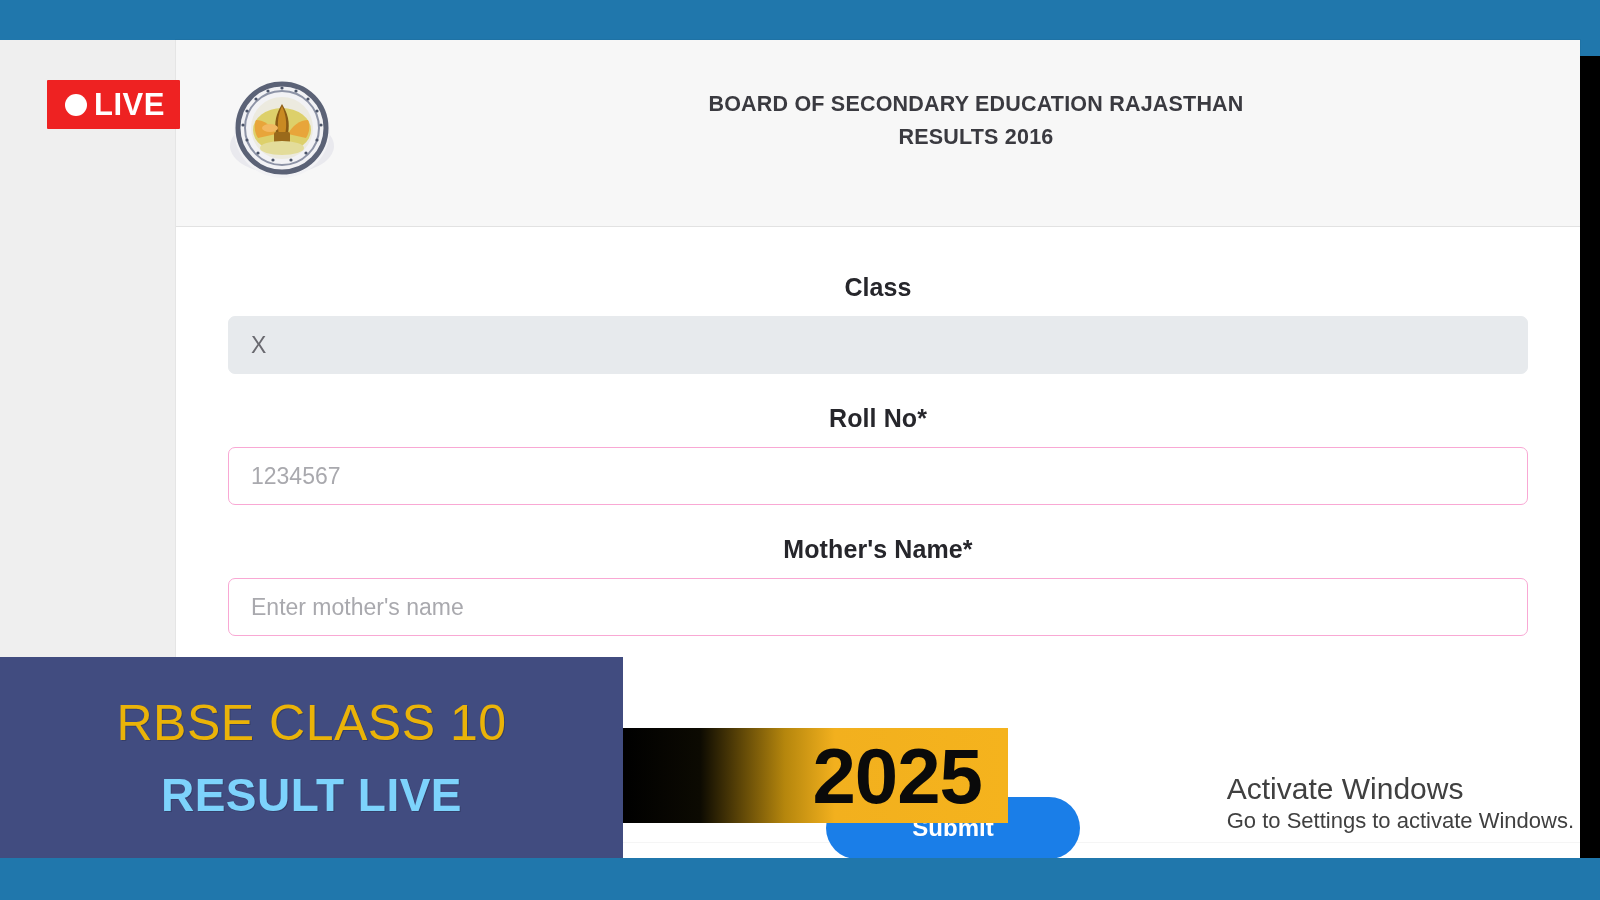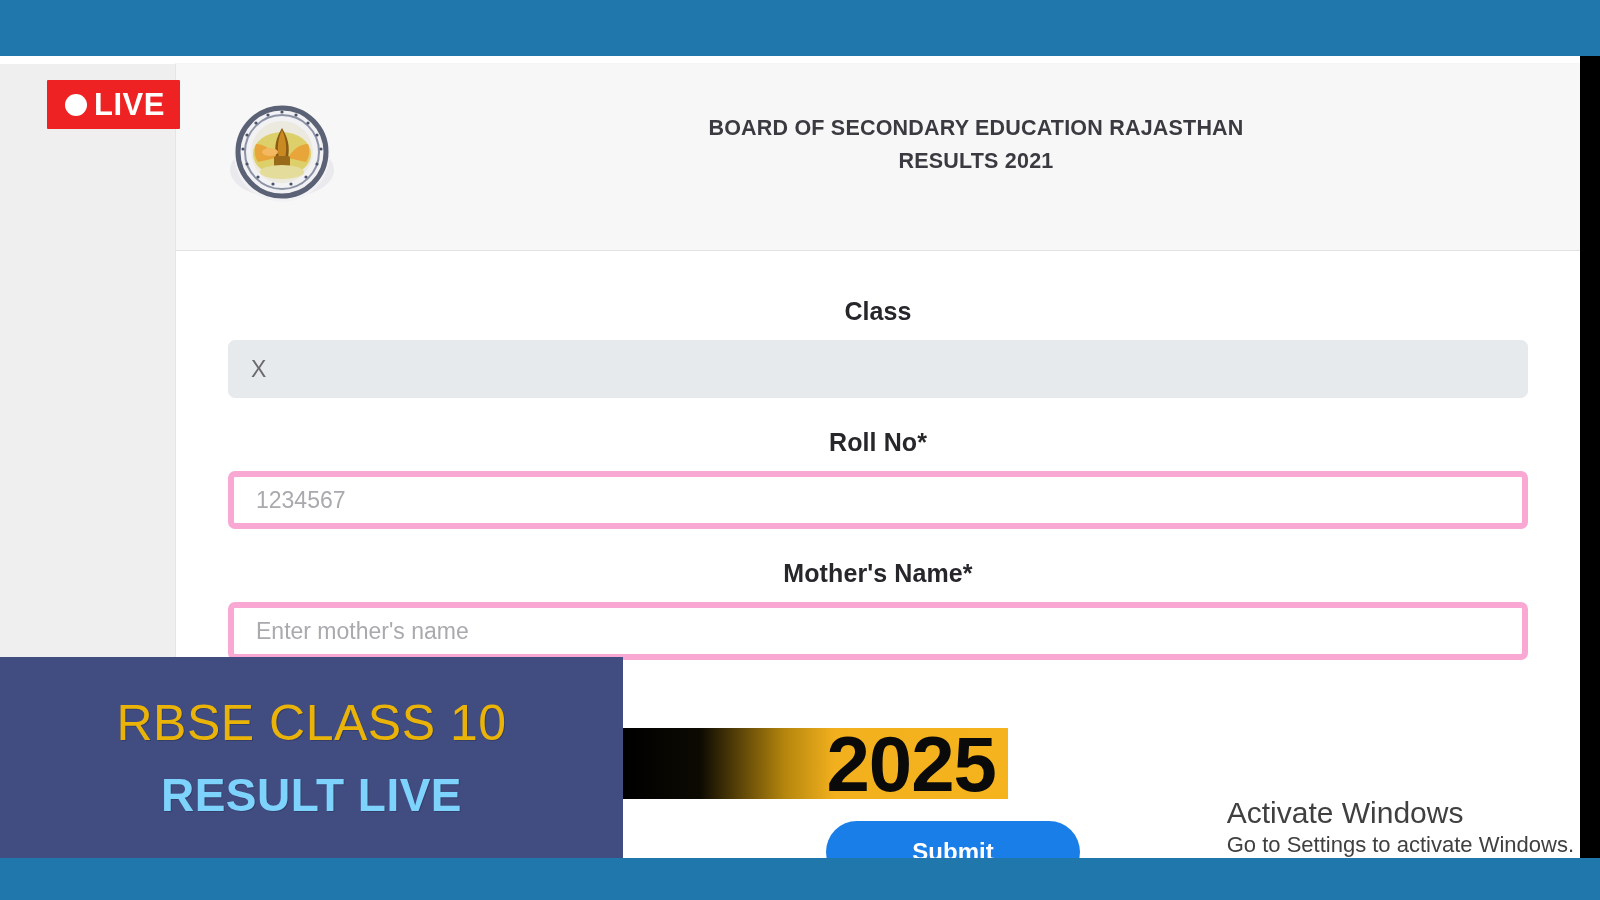--- a/index.html
+++ b/index.html
@@ -20,21 +20,21 @@
     background:#2077ac;
   }
   
   .frame-right {
     position:absolute; right:0; top:56px; width:20px; height:802px;
     background:#000000;
   }
 
   
   .page {
-    position:absolute; left:0; top:64px; width:1580px; height:802px;
+    position:absolute; left:0; top:40px; width:1580px; height:802px;
     background:#efefef;
   }
 
   
   .card {
     position:absolute; left:176px; top:0px; width:1404px; height:802px;
     background:#ffffff;
     box-shadow:0 0 0 1px rgba(0,0,0,0.04);
   }
 
@@ -88,21 +88,21 @@
     padding:0 22px;
     font-size:23px;
   }
   .input.disabled {
     background:#e7eaed;
     border:1px solid #e7eaed;
     color:#6a6a70;
   }
   .input.normal {
     background:#ffffff;
-    border:6px solid #f9a8d4;
+    border:1px solid #f9a8d4;
     color:#a9a9ae;
   }
   .field.roll { margin-top:30px; }
   .field.mother { margin-top:30px; }
 
   
   .submit-btn {
     position:absolute;
     left:650px;
     top:757px;
@@ -186,27 +186,27 @@
     letter-spacing:0.5px;
     line-height:52px;
     text-shadow:1px 1px 0 rgba(0,0,0,0.18);
     margin-top:18px;
   }
 
   
   .year-badge {
     position:absolute;
     left:623px; top:728px;
-    width:385px; height:71px;
+    width:385px; height:95px;
     background:linear-gradient(90deg,#000000 0%, #0c0a02 20%, #b5860d 42%, #f2b01e 55%, #f5b31d 100%);
     z-index:45;
     display:flex;
     align-items:center;
     justify-content:flex-end;
-    padding-right:12px;
+    padding-right:26px;
   }
   .year-text {
     color:#0a0a0a;
     font-size:78px;
     font-weight:bold;
     letter-spacing:-1px;
     line-height:78px;
   }
 </style>
 </head>
@@ -256,21 +256,21 @@
                 <circle cx="40" cy="85" r="1.6"></circle>
               <circle cx="88" cy="85" r="1.6"></circle>
                 <circle cx="55" cy="92" r="1.6"></circle>
               <circle cx="73" cy="92" r="1.6"></circle>
             </g>
           </svg>
         </div>
 
         <div class="header-titles">
           <div>BOARD OF SECONDARY EDUCATION RAJASTHAN</div>
-          <div>RESULTS 2021</div>
+          <div>RESULTS 2016</div>
         </div>
 
       </div>
 
       <div class="form-body">
 
         <div class="field class">
           <div class="field-label">Class</div>
           <div class="input disabled">X</div>
         </div>

